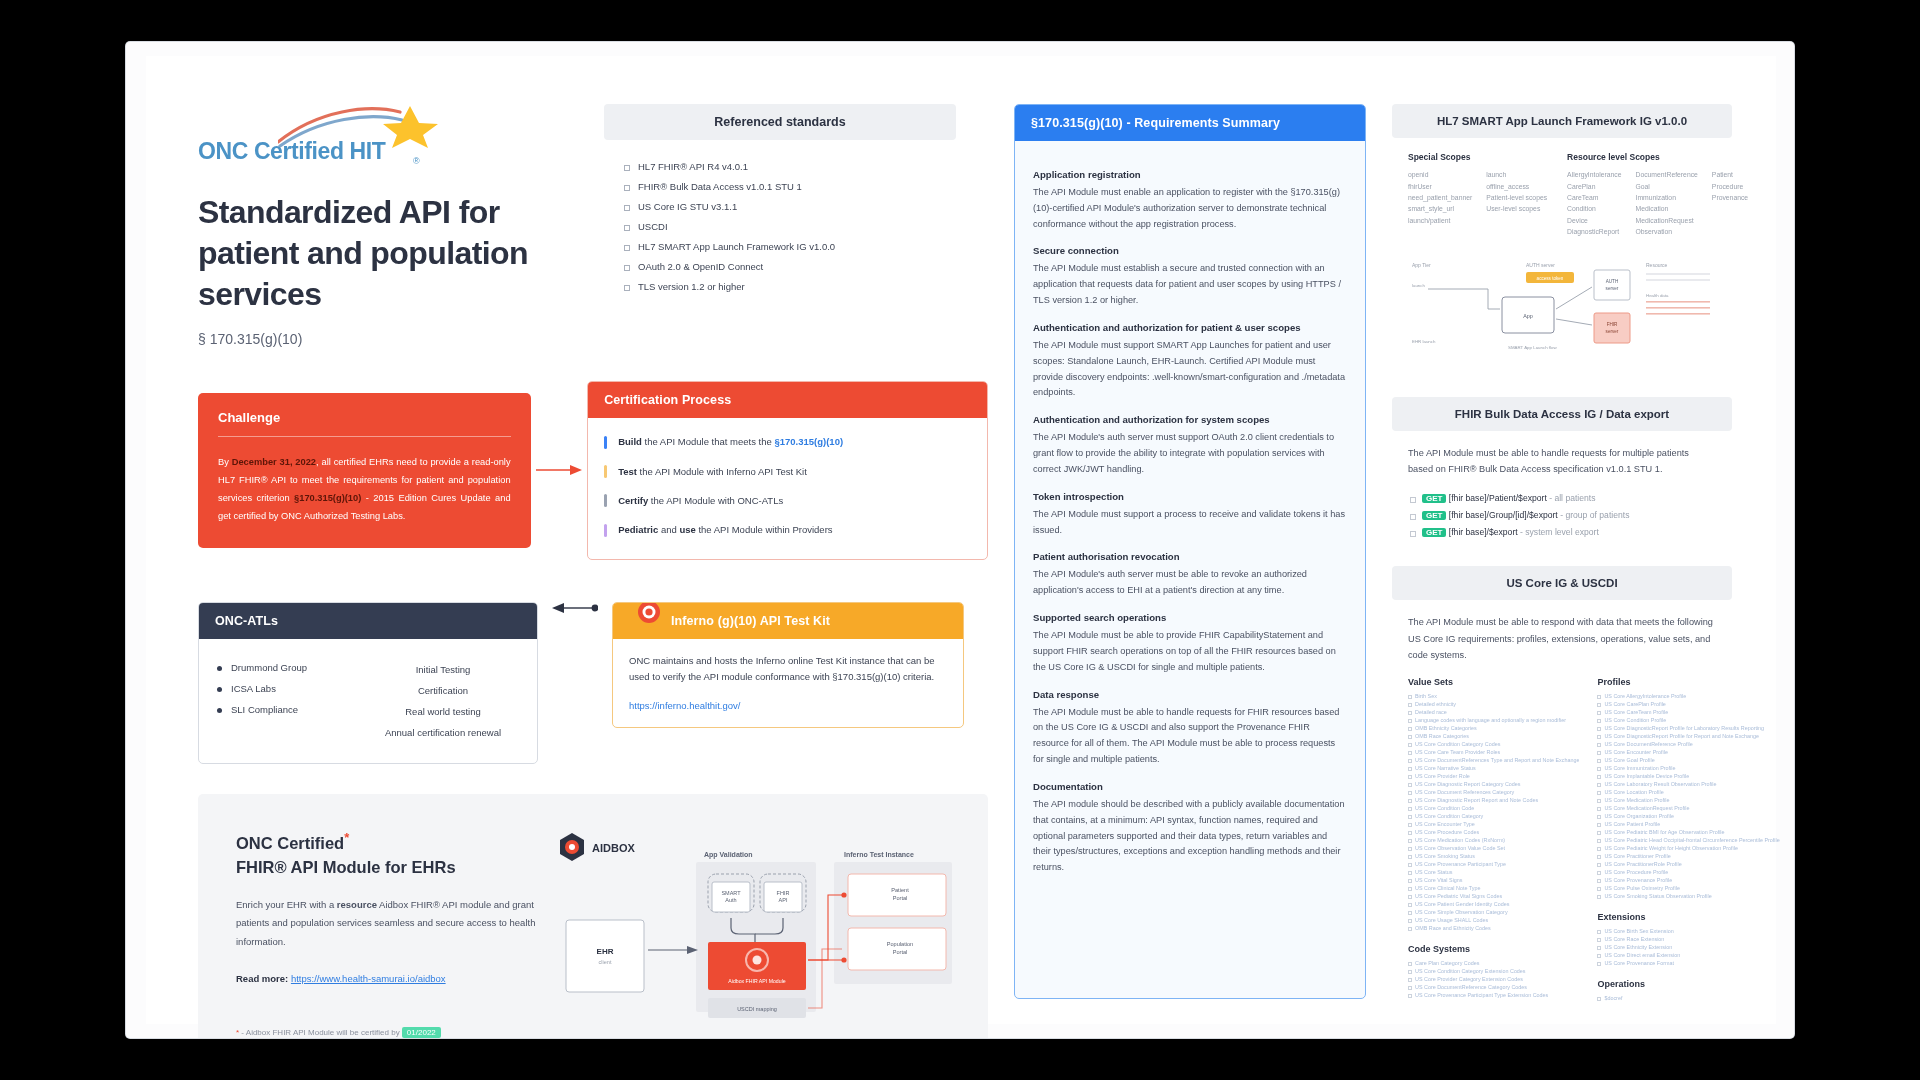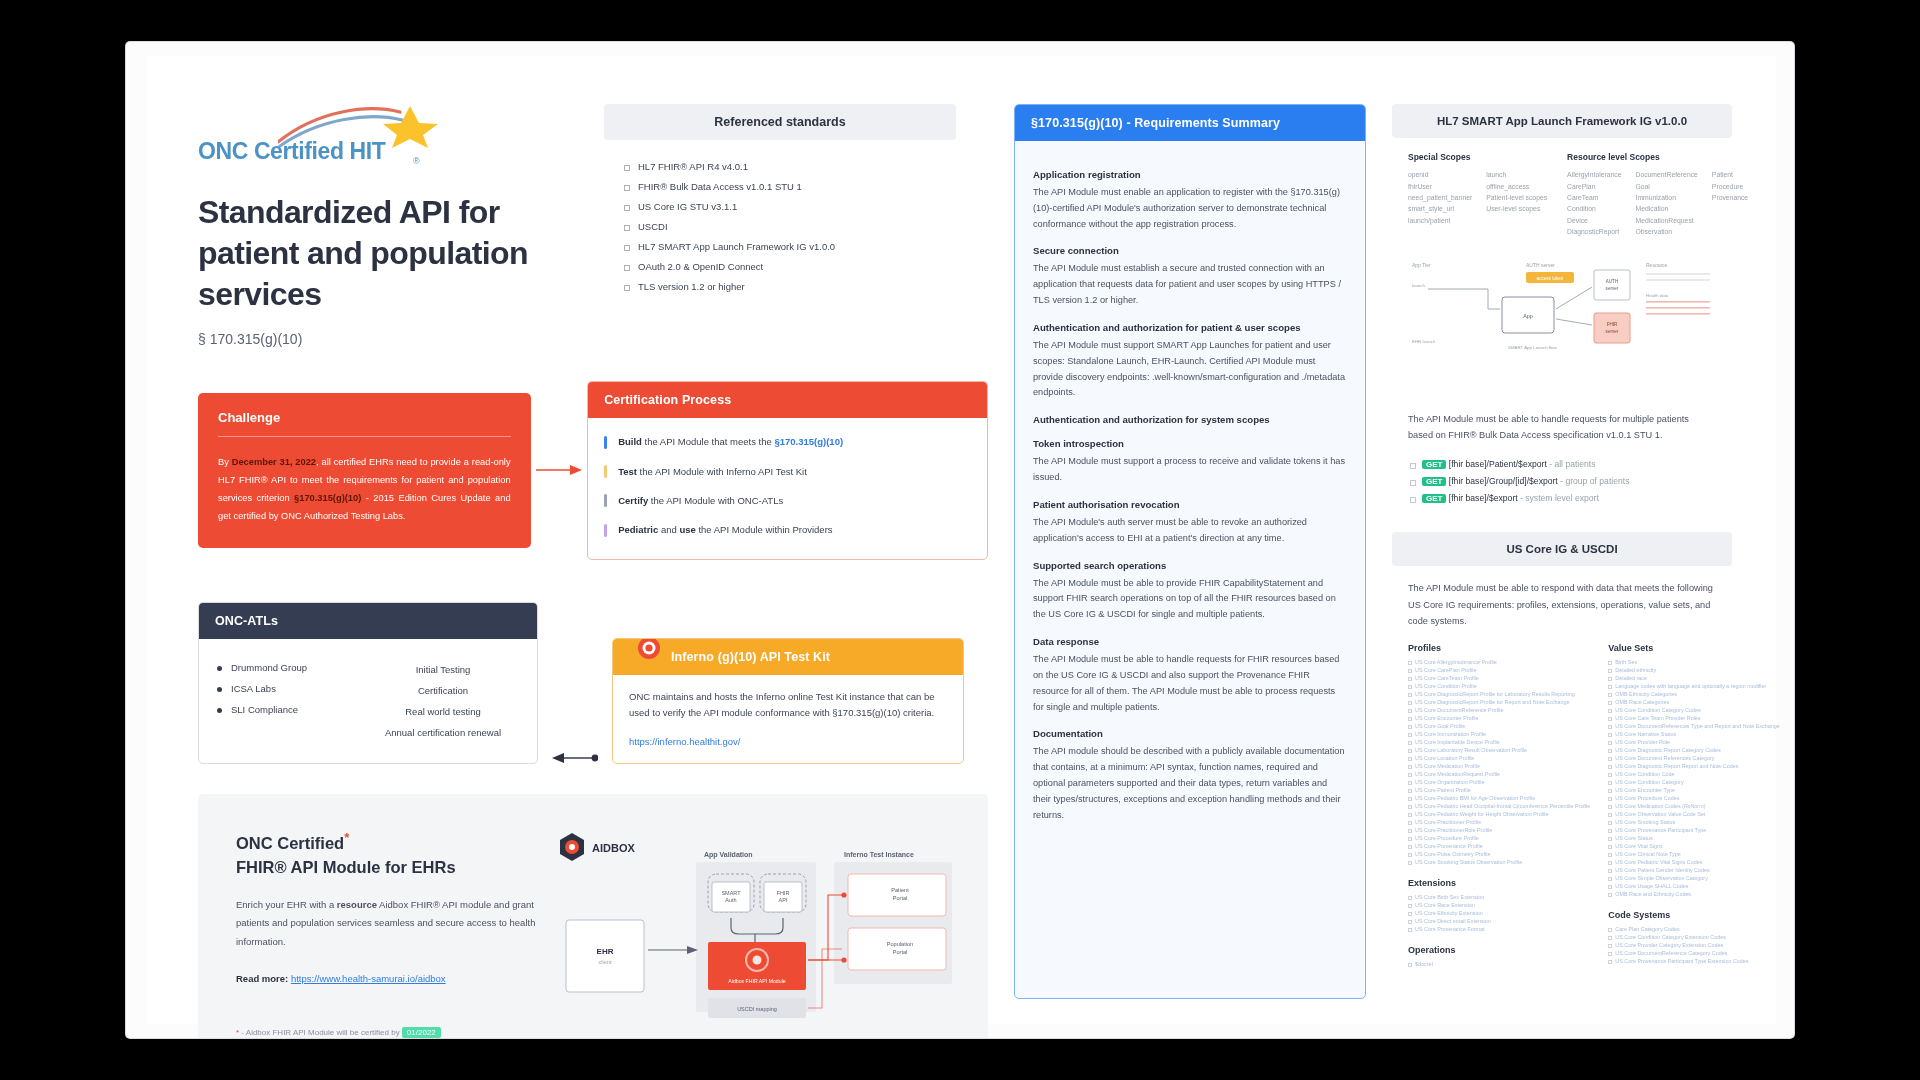--- a/index.html
+++ b/index.html
@@ -246,21 +246,21 @@
           <ol>
                   <li><b>Build</b> the API Module that meets the <span class="lnk">§170.315(g)(10)</span></li>
                   <li><b>Test</b> the API Module with Inferno API Test Kit</li>
                   <li><b>Certify</b> the API Module with ONC-ATLs</li>
                   <li><b>Pediatric</b> and <b>use</b> the API Module within Providers</li>
                 </ol>
         </div>
       </div>
     </div>
 
-    <div style="display:flex; align-items:flex-end; gap:8px; margin-top:42px;">
+    <div style="display:flex; align-items:flex-start; gap:8px; margin-top:42px;">
       <div class="atl card">
         <div class="card-head">ONC-ATLs</div>
         <div class="atl-body">
           <ul>
                   <li>Drummond Group</li>
                   <li>ICSA Labs</li>
                   <li>SLI Compliance</li>
                 </ul>
           <div class="steps">
                   <div>Initial Testing</div>
@@ -361,20 +361,21 @@
     <div class="req card">
       <div class="card-head">§170.315(g)(10) - Requirements Summary</div>
       <div class="req-body">
               <h4>Application registration</h4>
               <p>The API Module must enable an application to register with the §170.315(g)(10)-certified API Module's authorization server to demonstrate technical conformance without the app registration process.</p>
               <h4>Secure connection</h4>
               <p>The API Module must establish a secure and trusted connection with an application that requests data for patient and user scopes by using HTTPS / TLS version 1.2 or higher.</p>
               <h4>Authentication and authorization for patient &amp; user scopes</h4>
               <p>The API Module must support SMART App Launches for patient and user scopes: Standalone Launch, EHR-Launch. Certified API Module must provide discovery endpoints: .well-known/smart-configuration and ./metadata endpoints.</p>
               <h4>Authentication and authorization for system scopes</h4>
+              <p>The API Module's auth server must support OAuth 2.0 client credentials to grant flow to provide the ability to integrate with population services with correct JWK/JWT handling.</p>
               <h4>Token introspection</h4>
               <p>The API Module must support a process to receive and validate tokens it has issued.</p>
               <h4>Patient authorisation revocation</h4>
               <p>The API Module's auth server must be able to revoke an authorized application's access to EHI at a patient's direction at any time.</p>
               <h4>Supported search operations</h4>
               <p>The API Module must be able to provide FHIR CapabilityStatement and support FHIR search operations on top of all the FHIR resources based on the US Core IG &amp; USCDI for single and multiple patients.</p>
               <h4>Data response</h4>
               <p>The API Module must be able to handle requests for FHIR resources based on the US Core IG &amp; USCDI and also support the Provenance FHIR resource for all of them. The API Module must be able to process requests for single and multiple patients.</p>
               <h4>Documentation</h4>
               <p>The API module should be described with a publicly available documentation that contains, at a minimum: API syntax, function names, required and optional parameters supported and their data types, return variables and their types/structures, exceptions and exception handling methods and their returns.</p>
@@ -457,36 +458,80 @@
           <path d="M148 52 L184 30" fill="none" stroke="#9aa1ad" stroke-width=".9"></path>
           <path d="M148 62 L184 68" fill="none" stroke="#9aa1ad" stroke-width=".9"></path>
           <text x="4" y="30" font-size="4.4" fill="#9aa1ad" font-family="Liberation Sans, sans-serif">launch</text>
           <text x="4" y="86" font-size="4.4" fill="#9aa1ad" font-family="Liberation Sans, sans-serif">EHR launch</text>
           <text x="100" y="92" font-size="4.4" fill="#9aa1ad" font-family="Liberation Sans, sans-serif">SMART App Launch flow</text>
         </svg>
       </div>
     </div>
 
     <div class="panel">
+      <div class="panel-head">FHIR Bulk Data Access IG / Data export</div>
       <div class="panel-body">
         <p>The API Module must be able to handle requests for multiple patients based on FHIR® Bulk Data Access specification v1.0.1 STU 1.</p>
         <ul class="ep-list">
                 <li><span class="verb">GET</span><span class="path"> [fhir base]/Patient/$export</span> - all patients</li>
                 <li><span class="verb">GET</span><span class="path"> [fhir base]/Group/[id]/$export</span> - group of patients</li>
                 <li><span class="verb">GET</span><span class="path"> [fhir base]/$export</span> - system level export</li>
               </ul>
       </div>
     </div>
 
     <div class="panel">
       <div class="panel-head">US Core IG &amp; USCDI</div>
       <div class="panel-body" style="padding-bottom:0">
         <p>The API Module must be able to respond with data that meets the following US Core IG requirements: profiles, extensions, operations, value sets, and code systems.</p>
       </div>
       <div class="uscore-lists">
+        <div class="ul-col">
+          <h5>Value Sets</h5>
+          <ul id="valuesets">
+                  <li>Birth Sex</li>
+                  <li>Detailed ethnicity</li>
+                  <li>Detailed race</li>
+                  <li>Language codes with language and optionally a region modifier</li>
+                  <li>OMB Ethnicity Categories</li>
+                  <li>OMB Race Categories</li>
+                  <li>US Core Condition Category Codes</li>
+                  <li>US Core Care Team Provider Roles</li>
+                  <li>US Core DocumentReferences Type and Report and Note Exchange</li>
+                  <li>US Core Narrative Status</li>
+                  <li>US Core Provider Role</li>
+                  <li>US Core Diagnostic Report Category Codes</li>
+                  <li>US Core Document References Category</li>
+                  <li>US Core Diagnostic Report Report and Note Codes</li>
+                  <li>US Core Condition Code</li>
+                  <li>US Core Condition Category</li>
+                  <li>US Core Encounter Type</li>
+                  <li>US Core Procedure Codes</li>
+                  <li>US Core Medication Codes (RxNorm)</li>
+                  <li>US Core Observation Value Code Set</li>
+                  <li>US Core Smoking Status</li>
+                  <li>US Core Provenance Participant Type</li>
+                  <li>US Core Status</li>
+                  <li>US Core Vital Signs</li>
+                  <li>US Core Clinical Note Type</li>
+                  <li>US Core Pediatric Vital Signs Codes</li>
+                  <li>US Core Patient Gender Identity Codes</li>
+                  <li>US Core Simple Observation Category</li>
+                  <li>US Core Usage SHALL Codes</li>
+                  <li>OMB Race and Ethnicity Codes</li>
+                </ul>
+          <h5>Code Systems</h5>
+          <ul id="codesystems">
+                  <li>Care Plan Category Codes</li>
+                  <li>US Core Condition Category Extension Codes</li>
+                  <li>US Core Provider Category Extension Codes</li>
+                  <li>US Core DocumentReference Category Codes</li>
+                  <li>US Core Provenance Participant Type Extension Codes</li>
+                </ul>
+        </div>
         <div class="ul-col">
           <h5>Profiles</h5>
           <ul id="profiles">
                   <li>US Core AllergyIntolerance Profile</li>
                   <li>US Core CarePlan Profile</li>
                   <li>US Core CareTeam Profile</li>
                   <li>US Core Condition Profile</li>
                   <li>US Core DiagnosticReport Profile for Laboratory Results Reporting</li>
                   <li>US Core DiagnosticReport Profile for Report and Note Exchange</li>
                   <li>US Core DocumentReference Profile</li>
@@ -516,62 +561,19 @@
                   <li>US Core Race Extension</li>
                   <li>US Core Ethnicity Extension</li>
                   <li>US Core Direct email Extension</li>
                   <li>US Core Provenance Format</li>
                 </ul>
           <h5>Operations</h5>
           <ul id="operations">
                   <li>$docref</li>
                 </ul>
         </div>
-        <div class="ul-col">
-          <h5>Value Sets</h5>
-          <ul id="valuesets">
-                  <li>Birth Sex</li>
-                  <li>Detailed ethnicity</li>
-                  <li>Detailed race</li>
-                  <li>Language codes with language and optionally a region modifier</li>
-                  <li>OMB Ethnicity Categories</li>
-                  <li>OMB Race Categories</li>
-                  <li>US Core Condition Category Codes</li>
-                  <li>US Core Care Team Provider Roles</li>
-                  <li>US Core DocumentReferences Type and Report and Note Exchange</li>
-                  <li>US Core Narrative Status</li>
-                  <li>US Core Provider Role</li>
-                  <li>US Core Diagnostic Report Category Codes</li>
-                  <li>US Core Document References Category</li>
-                  <li>US Core Diagnostic Report Report and Note Codes</li>
-                  <li>US Core Condition Code</li>
-                  <li>US Core Condition Category</li>
-                  <li>US Core Encounter Type</li>
-                  <li>US Core Procedure Codes</li>
-                  <li>US Core Medication Codes (RxNorm)</li>
-                  <li>US Core Observation Value Code Set</li>
-                  <li>US Core Smoking Status</li>
-                  <li>US Core Provenance Participant Type</li>
-                  <li>US Core Status</li>
-                  <li>US Core Vital Signs</li>
-                  <li>US Core Clinical Note Type</li>
-                  <li>US Core Pediatric Vital Signs Codes</li>
-                  <li>US Core Patient Gender Identity Codes</li>
-                  <li>US Core Simple Observation Category</li>
-                  <li>US Core Usage SHALL Codes</li>
-                  <li>OMB Race and Ethnicity Codes</li>
-                </ul>
-          <h5>Code Systems</h5>
-          <ul id="codesystems">
-                  <li>Care Plan Category Codes</li>
-                  <li>US Core Condition Category Extension Codes</li>
-                  <li>US Core Provider Category Extension Codes</li>
-                  <li>US Core DocumentReference Category Codes</li>
-                  <li>US Core Provenance Participant Type Extension Codes</li>
-                </ul>
-        </div>
       </div>
     </div>
 
   </div>
 </div>
 </div>
 </div>
 
 </body></html>

